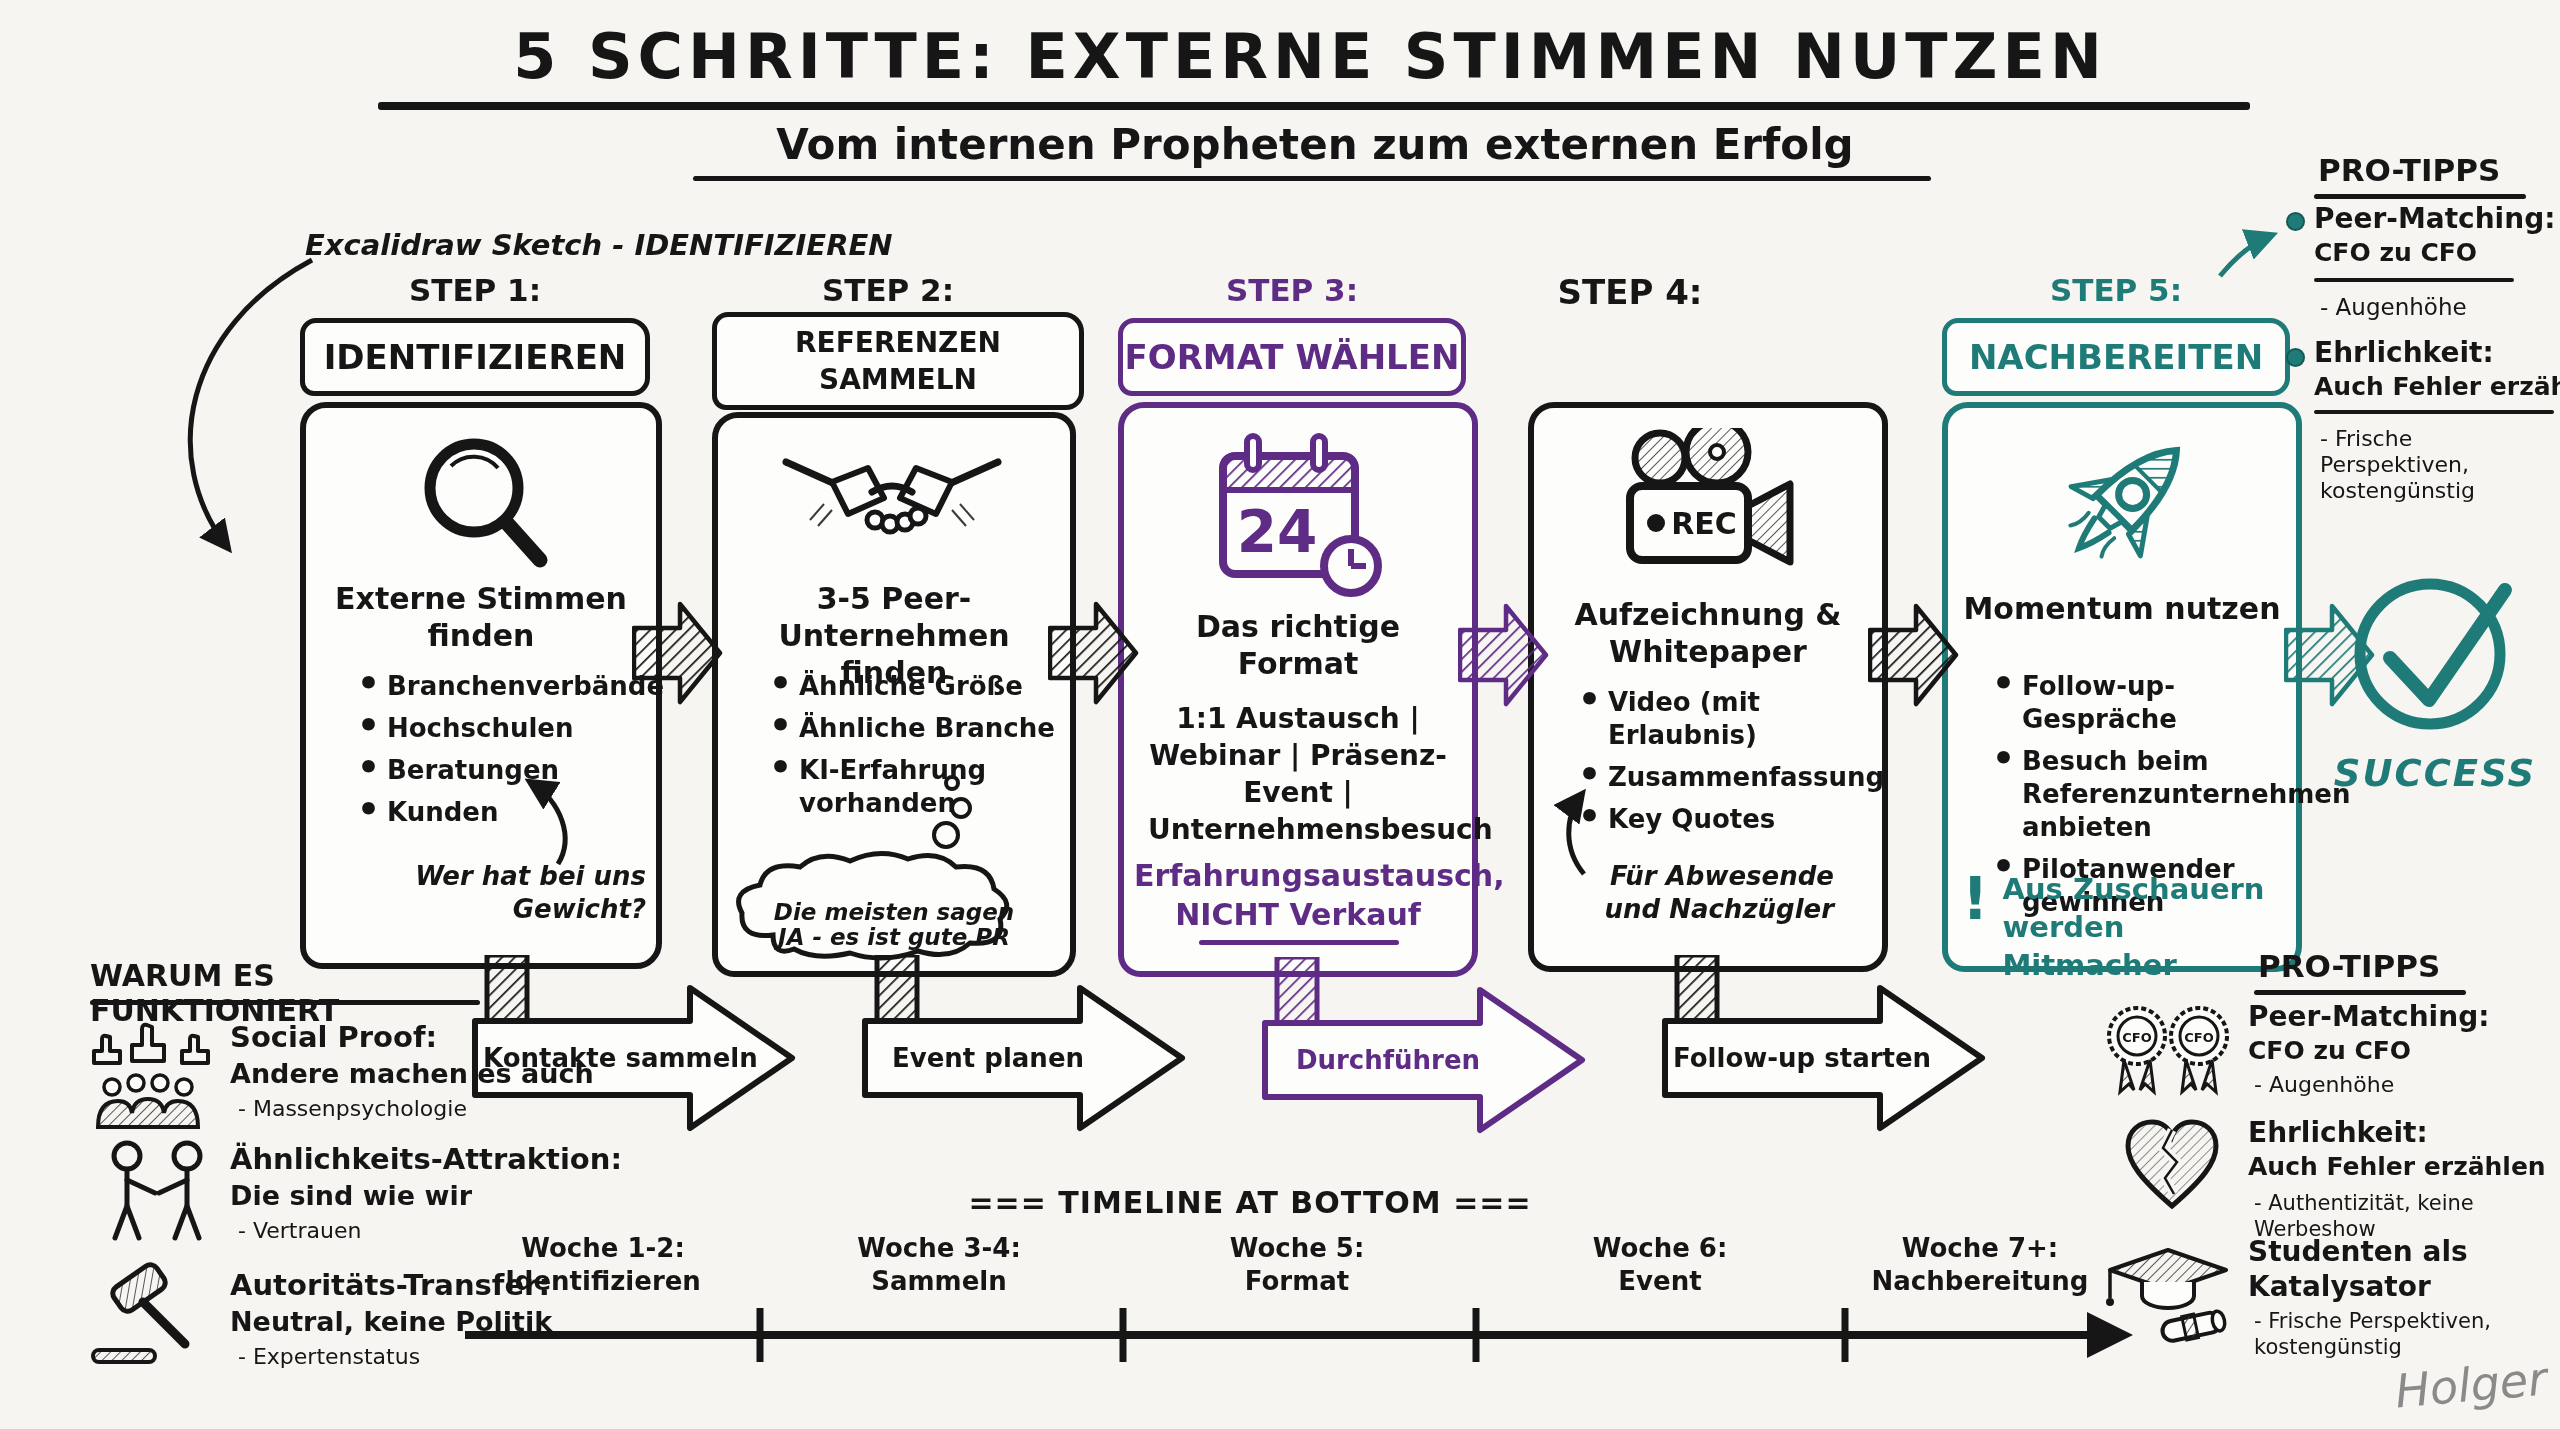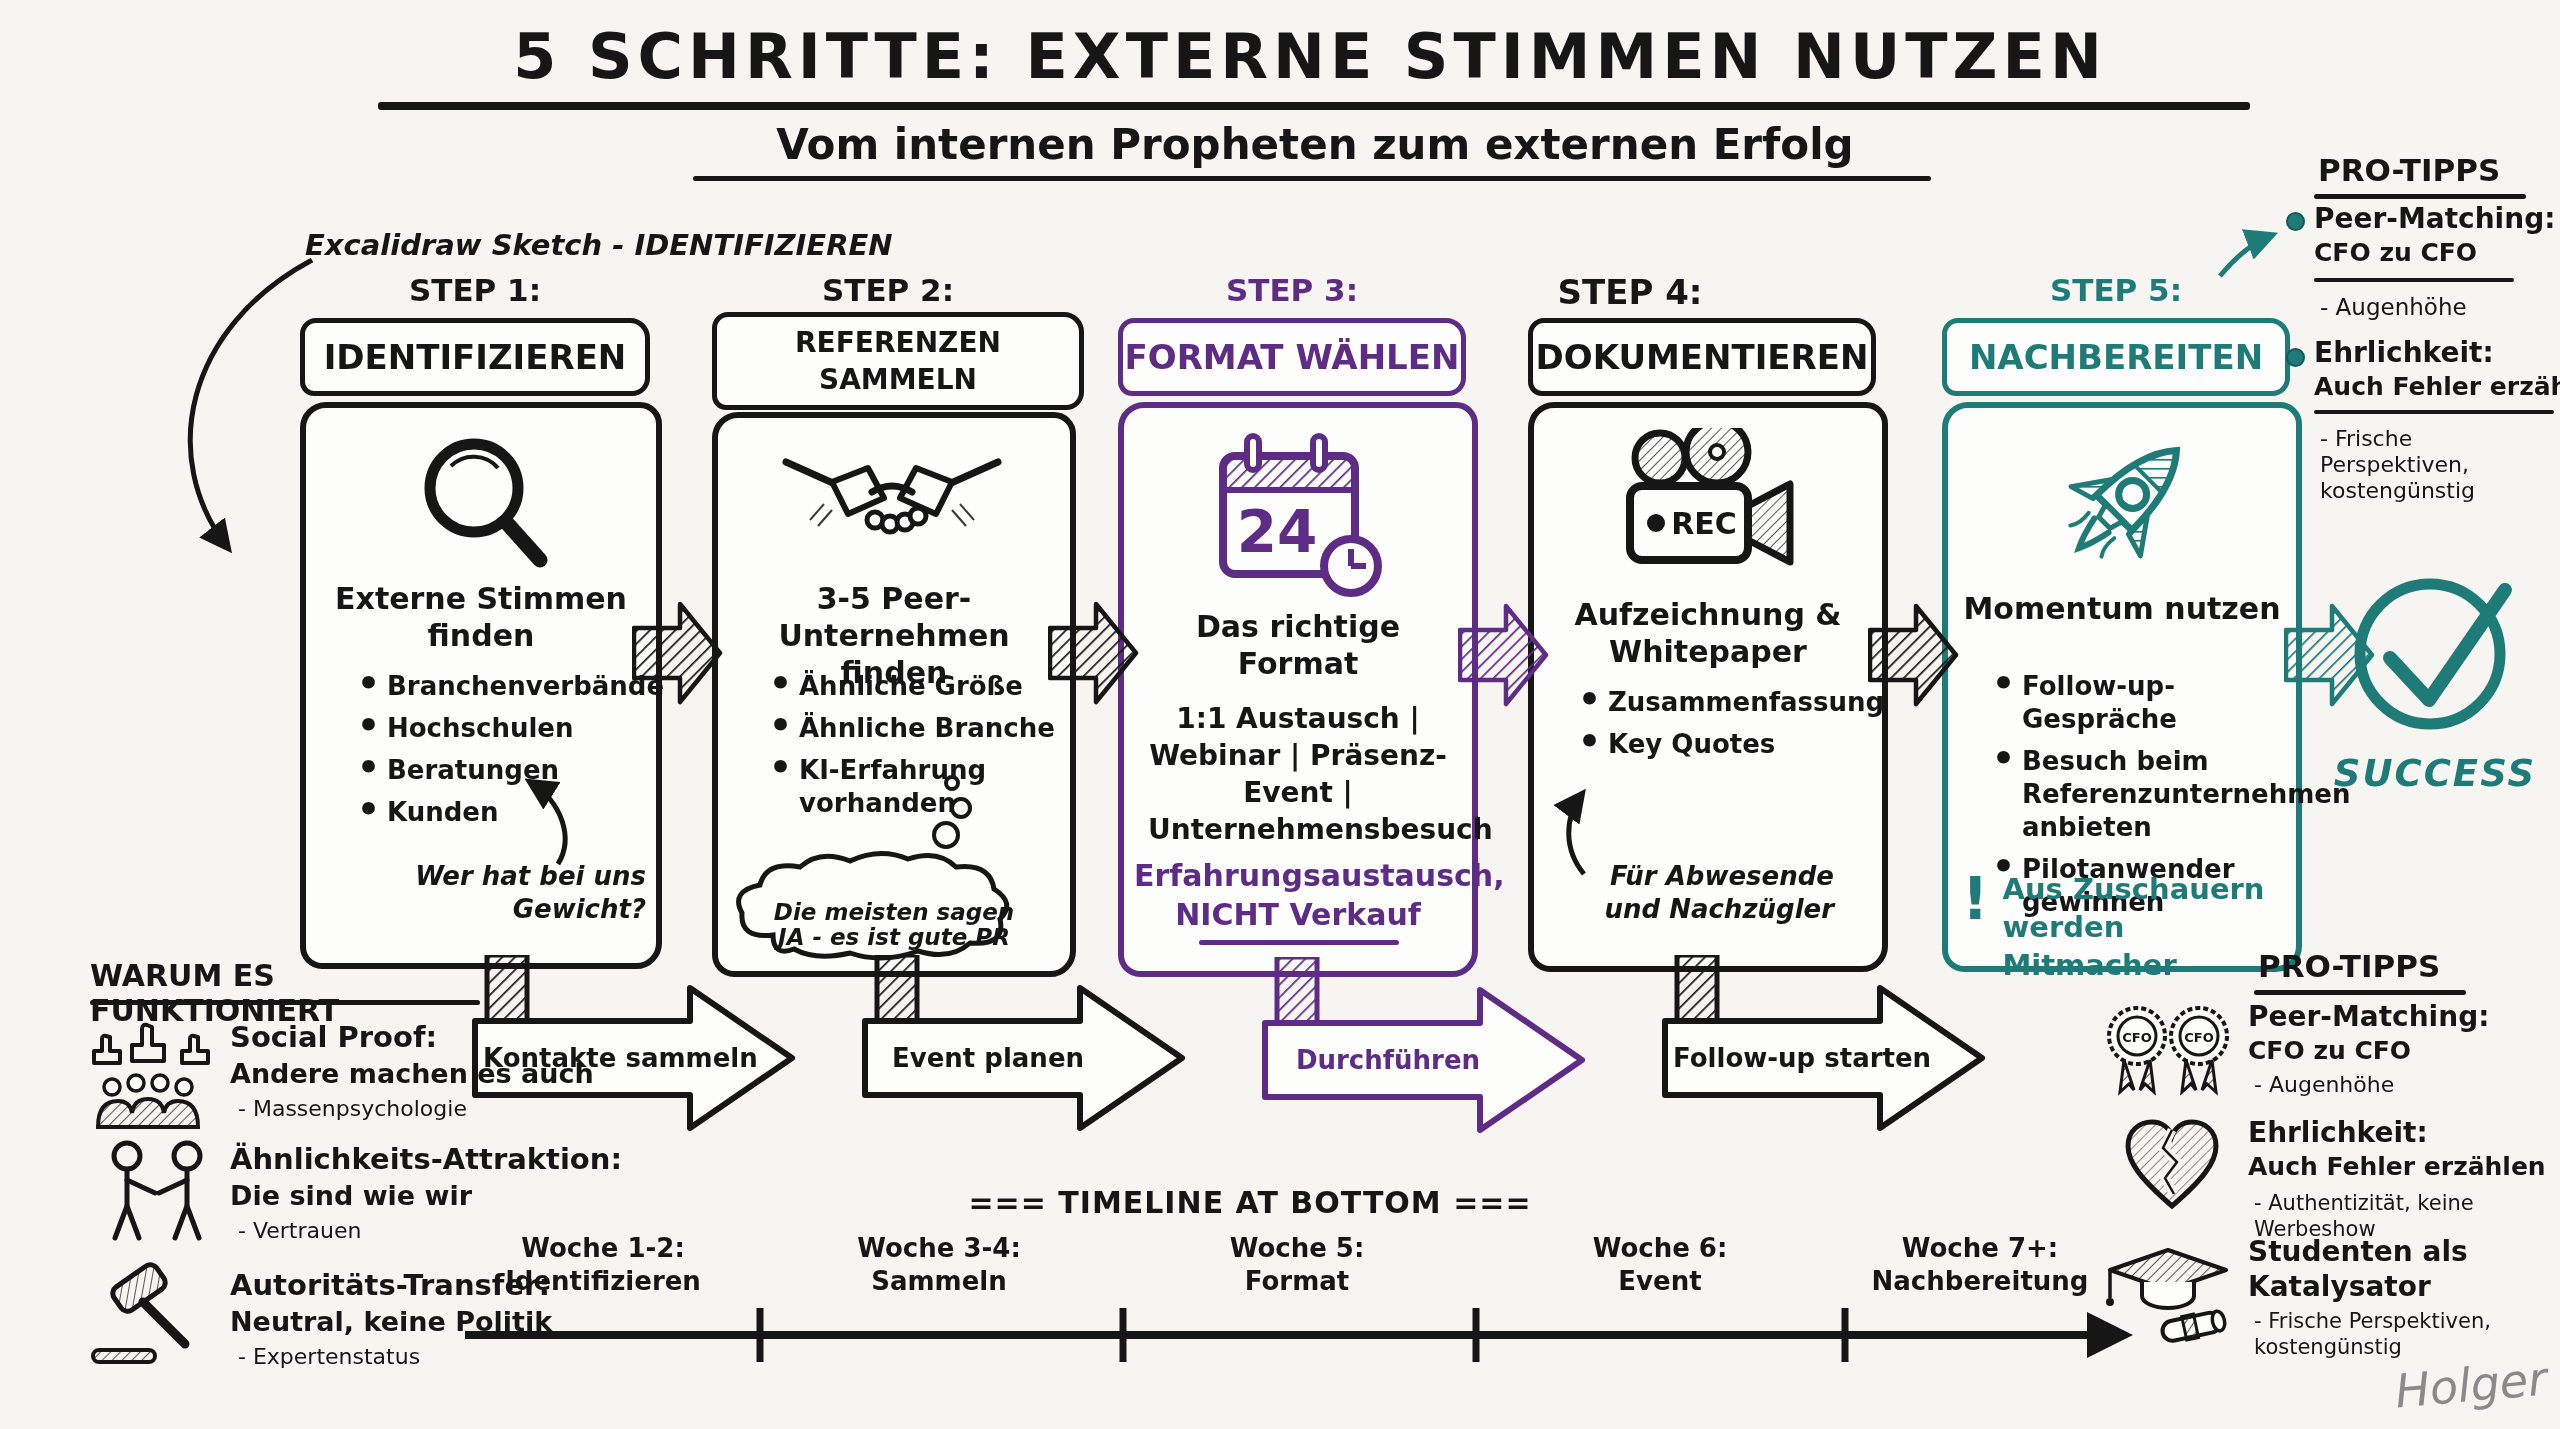--- a/index.html
+++ b/index.html
@@ -132,33 +132,33 @@
       <line x1="142" y1="136" x2="142" y2="119" stroke="#5e2b85" stroke-width="6"></line>
       <line x1="142" y1="136" x2="157" y2="136" stroke="#5e2b85" stroke-width="6"></line>
     </svg>
     <div class="abs card-h" style="left:10px;top:200px;width:328px;">Das richtige Format</div>
     <div class="abs ctr bold" style="left:24px;top:292px;width:300px;font-size:28px;line-height:37px;">1:1 Austausch | Webinar | Präsenz-Event | Unternehmensbesuch</div>
     <div class="abs ctr bold" style="left:10px;top:448px;width:328px;font-size:30px;line-height:39px;color:#5e2b85;">Erfahrungsaustausch, NICHT Verkauf</div>
     <div class="abs" style="left:75px;top:532px;width:200px;height:5px;background:#5e2b85;border-radius:3px;"></div>
   </div>
 
   <div class="abs ctr bold" style="left:1456px;top:272px;width:348px;font-size:34px;">STEP 4:</div>
-  <div class="abs hbox" style="left:1528px;top:318px;width:338px;height:68px;font-size:34px;">DOKUMENTIEREN</div>
   <div class="abs card" style="left:1528px;top:402px;width:348px;height:558px;">
     <svg class="abs" style="left:78px;top:20px;" width="195" height="155">
       <circle cx="48" cy="30" r="25" fill="url(#hS)" stroke="#161616" stroke-width="7"></circle>
       <circle cx="105" cy="24" r="31" fill="url(#hS)" stroke="#161616" stroke-width="7"></circle>
       <circle cx="105" cy="24" r="7" fill="#fdfdfc" stroke="#161616" stroke-width="4"></circle>
       <rect x="18" y="58" width="118" height="74" rx="12" fill="#fdfdfc" stroke="#161616" stroke-width="8"></rect>
       <polygon points="136,78 178,56 178,134 136,112" fill="url(#hS)" stroke="#161616" stroke-width="7" stroke-linejoin="round"></polygon>
       <circle cx="44" cy="95" r="9" fill="#161616"></circle>
       <text x="92" y="106" text-anchor="middle" font-family="DejaVu Sans, sans-serif" font-size="30" font-weight="bold" fill="#161616">REC</text>
     </svg>
     <div class="abs card-h" style="left:10px;top:188px;width:328px;">Aufzeichnung &amp; Whitepaper</div>
     <ul class="blts abs" style="left:38px;top:278px;width:300px;">
+      <li>Video (mit Erlaubnis)</li>
       <li>Zusammenfassung</li>
       <li>Key Quotes</li>
     </ul>
     <svg class="abs" style="left:18px;top:372px;" width="60" height="100">
       <path d="M32,94 C12,70 12,38 30,14" fill="none" stroke="#161616" stroke-width="5" marker-end="url(#mB)"></path>
     </svg>
     <div class="abs note" style="left:55px;top:452px;width:245px;">Für Abwesende und Nachzügler</div>
   </div>
 
   <div class="abs ctr bold" style="left:1942px;top:272px;width:348px;font-size:31px;color:#1f7b77;">STEP 5:</div>

